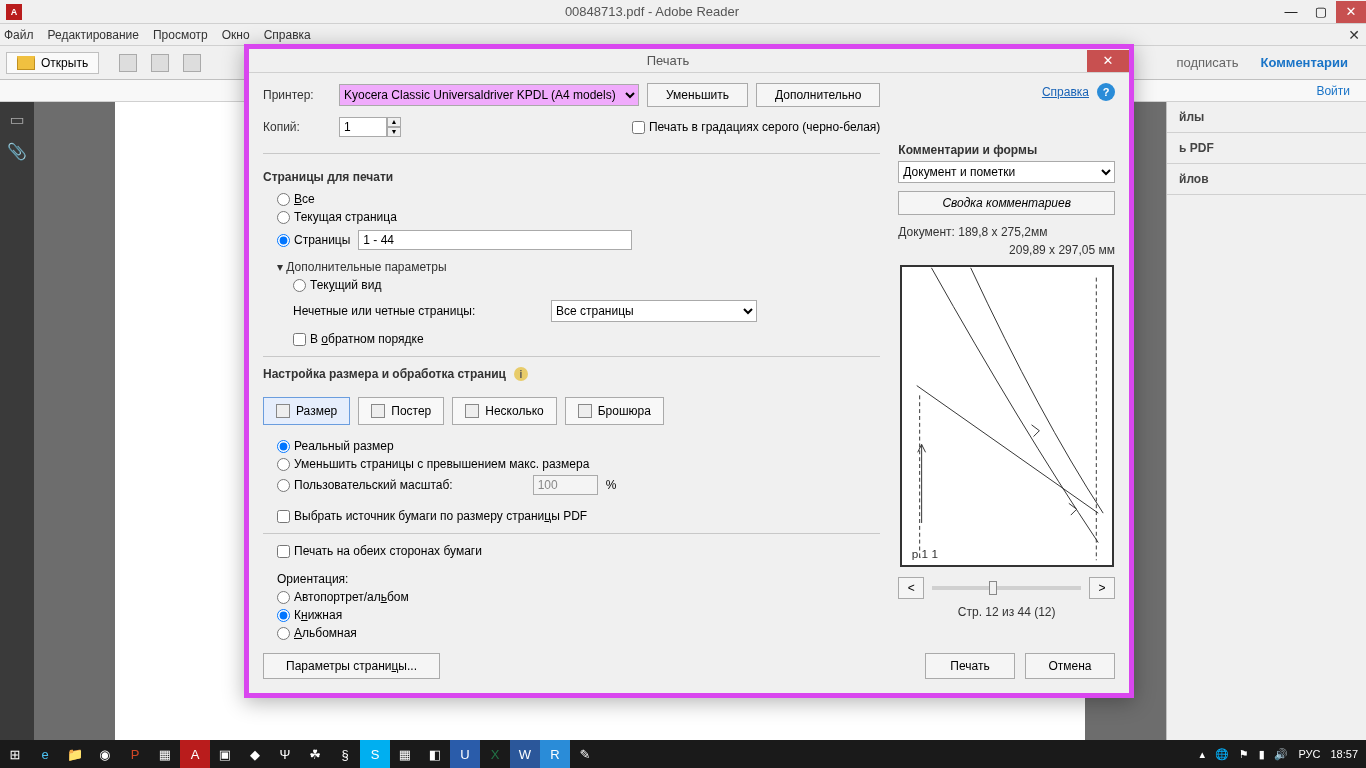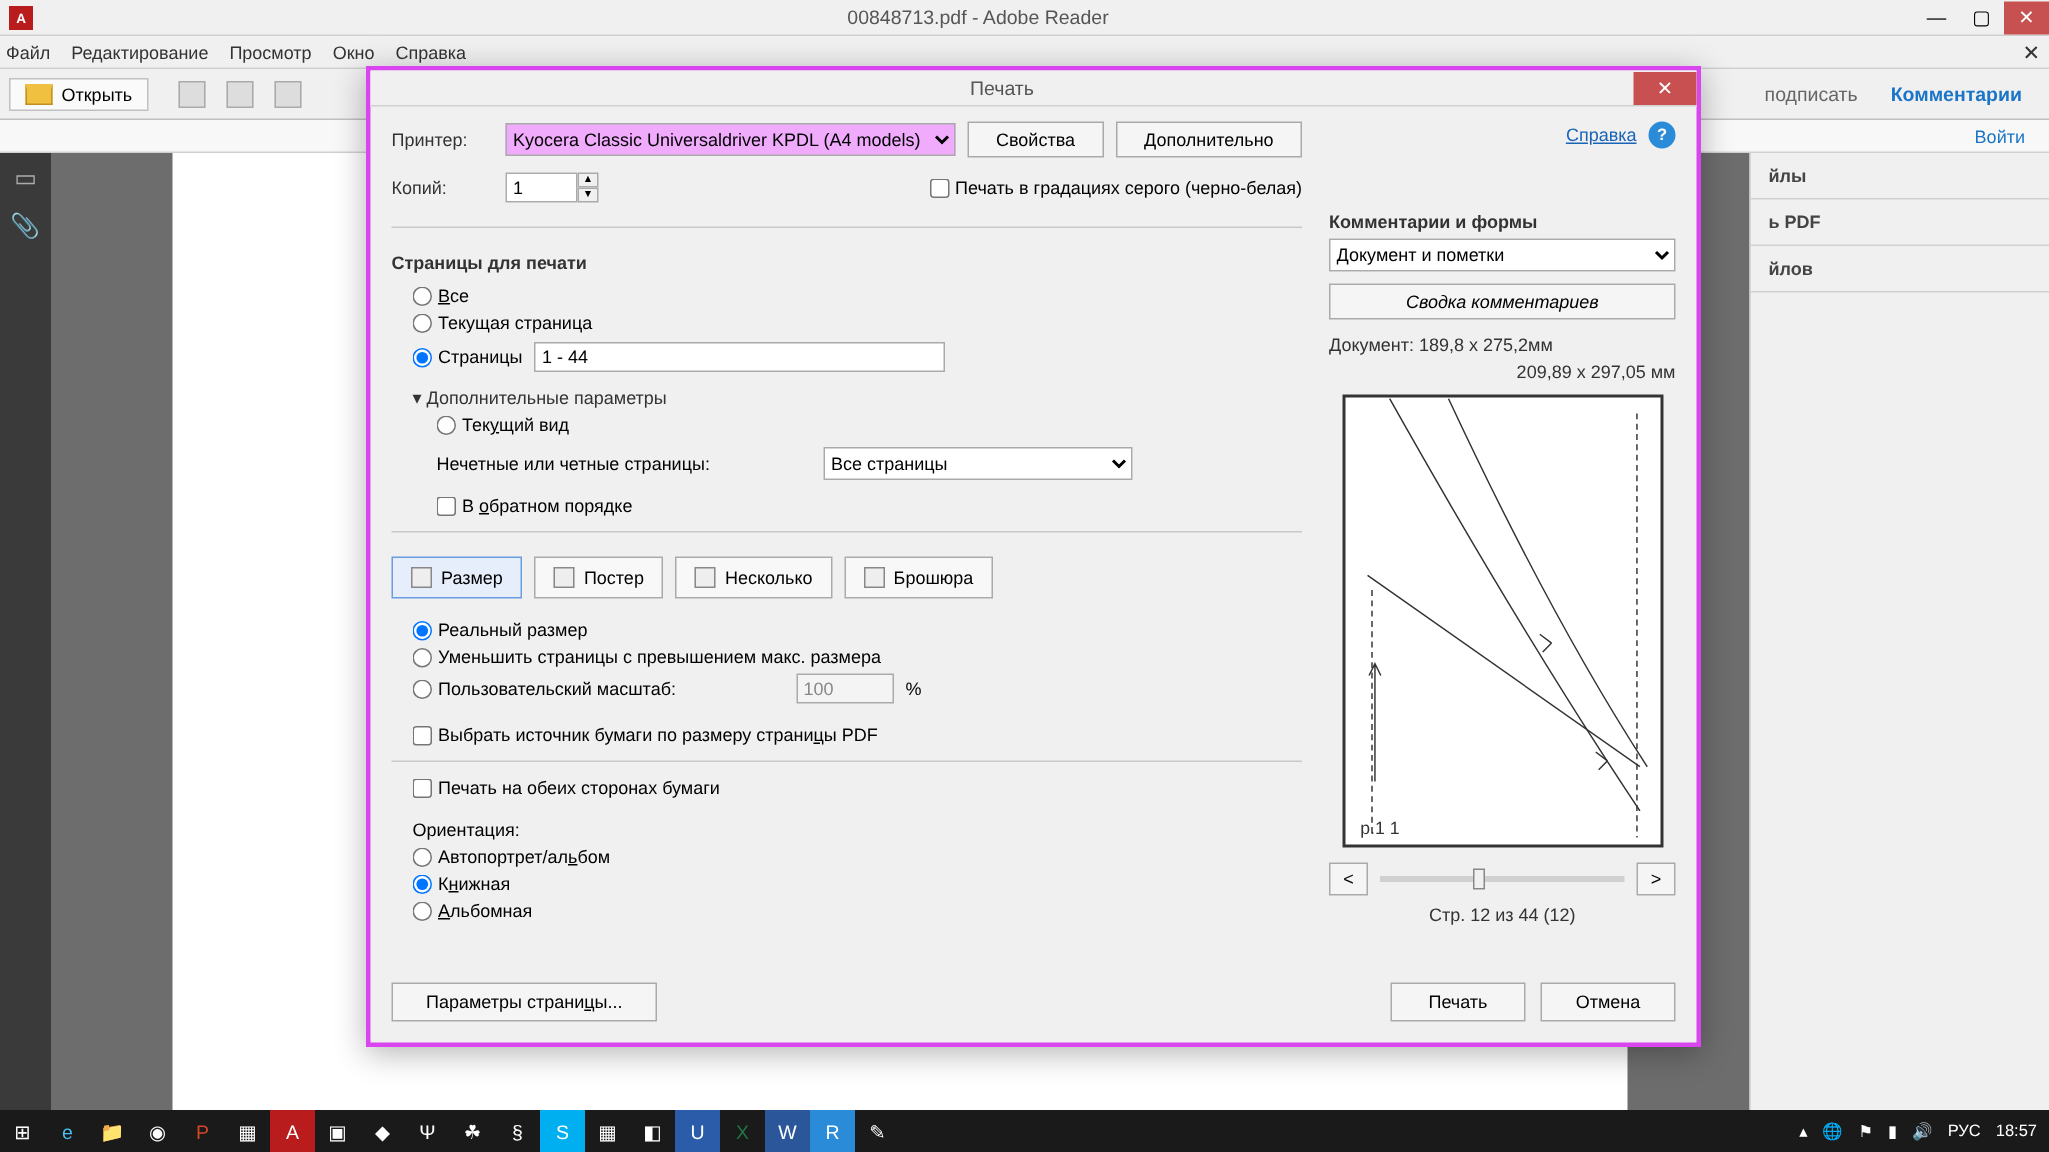--- a/index.html
+++ b/index.html
@@ -33,21 +33,21 @@
 .doc-page { width:970px; height:100%; background:#fff; margin-top:0;}
 .rightpanel { width:200px; background:#f0f0f0; border-left:1px solid #c0c0c0;}
 .rightpanel .rp-item { padding:8px 12px; border-bottom:1px solid #d0d0d0; color:#444; font-weight:600; cursor:pointer;}
 
 .taskbar { position:absolute; bottom:0; left:0; right:0; height:28px; background:#1a1a1a; display:flex; align-items:center;}
 .taskbar .tbi { width:30px; height:28px; display:flex; align-items:center; justify-content:center; color:#fff; font-size:13px; cursor:pointer;}
 .taskbar .tray { margin-left:auto; display:flex; align-items:center; gap:10px; padding-right:8px; color:#fff;}
 .taskbar .tray span { font-size:11px;}
 
 
-.dlg { position:absolute; left:244px; top:44px; width:890px; height:654px; background:#f0f0f0; border:3px solid #d946ef; box-shadow:0 4px 20px rgba(0,0,0,0.3); display:flex; flex-direction:column;}
+.dlg { position:absolute; left:244px; top:44px; width:890px; height:654px; background:#f0f0f0; border:5px solid #d946ef; box-shadow:0 4px 20px rgba(0,0,0,0.3); display:flex; flex-direction:column;}
 .dlg-title { height:24px; background:#f0f0f0; display:flex; align-items:center; border-bottom:1px solid #d0d0d0;}
 .dlg-title .t { flex:1; text-align:center; color:#555; font-size:13px;}
 .dlg-title .x { width:42px; height:22px; background:#c85050; color:#fff; display:flex; align-items:center; justify-content:center; cursor:pointer; font-size:13px;}
 .dlg-body { flex:1; display:flex; padding:10px 14px 0 14px; gap:18px;}
 .dlg-left { flex:1; display:flex; flex-direction:column; gap:4px;}
 .dlg-right { width:300px; display:flex; flex-direction:column;}
 
 .row { display:flex; align-items:center; gap:8px; margin-bottom:6px;}
 .lbl { min-width:68px; color:#333;}
 select.printer { flex:0 0 300px; height:22px; border:1px solid #aaa; background:#f0abfc; font-size:12px; padding:0 0;}
@@ -156,21 +156,21 @@
   </div>
 
   <div class="dlg-body">
 
     <div class="dlg-left">
       <div class="row">
         <span class="lbl">Принтер:</span>
         <select class="printer">
           <option>Kyocera Classic Universaldriver KPDL (A4 models)</option>
         </select>
-        <button class="btn">Свойства</button>
+        <button class="btn">Уменьшить</button>
         <button class="btn">Дополнительно</button>
       </div>
       <div class="row">
         <span class="lbl">Копий:</span>
         <div class="copies-spin">
           <input type="text" value="1" style="">
           <div class="spb">
               <div>▲</div>
               <div>▼</div>
             </div>
@@ -207,20 +207,24 @@
       <div class="row" style="margin-left:30px; margin-top:4px;">
         <span style="flex:0 0 250px;">Нечетные или четные страницы:</span>
         <select class="oddeven"><option>Все страницы</option></select>
       </div>
       <label style="margin-left:30px;">
           <input type="checkbox" style="">
           <span>В <u>о</u>братном порядке</span>
         </label>
 
       <div class="hr"></div>
+      <div class="row">
+        <span class="sec-title" style="margin:0;">Настройка размера и обработка страниц</span>
+        <span class="info-ic">i</span>
+      </div>
       <div class="size-tabs">
         <div class="tab sel">
             <div class="tabico"></div>
             <span>Размер</span>
           </div>
         <div class="tab">
             <div class="tabico"></div>
             <span>Постер</span>
           </div>
         <div class="tab">

